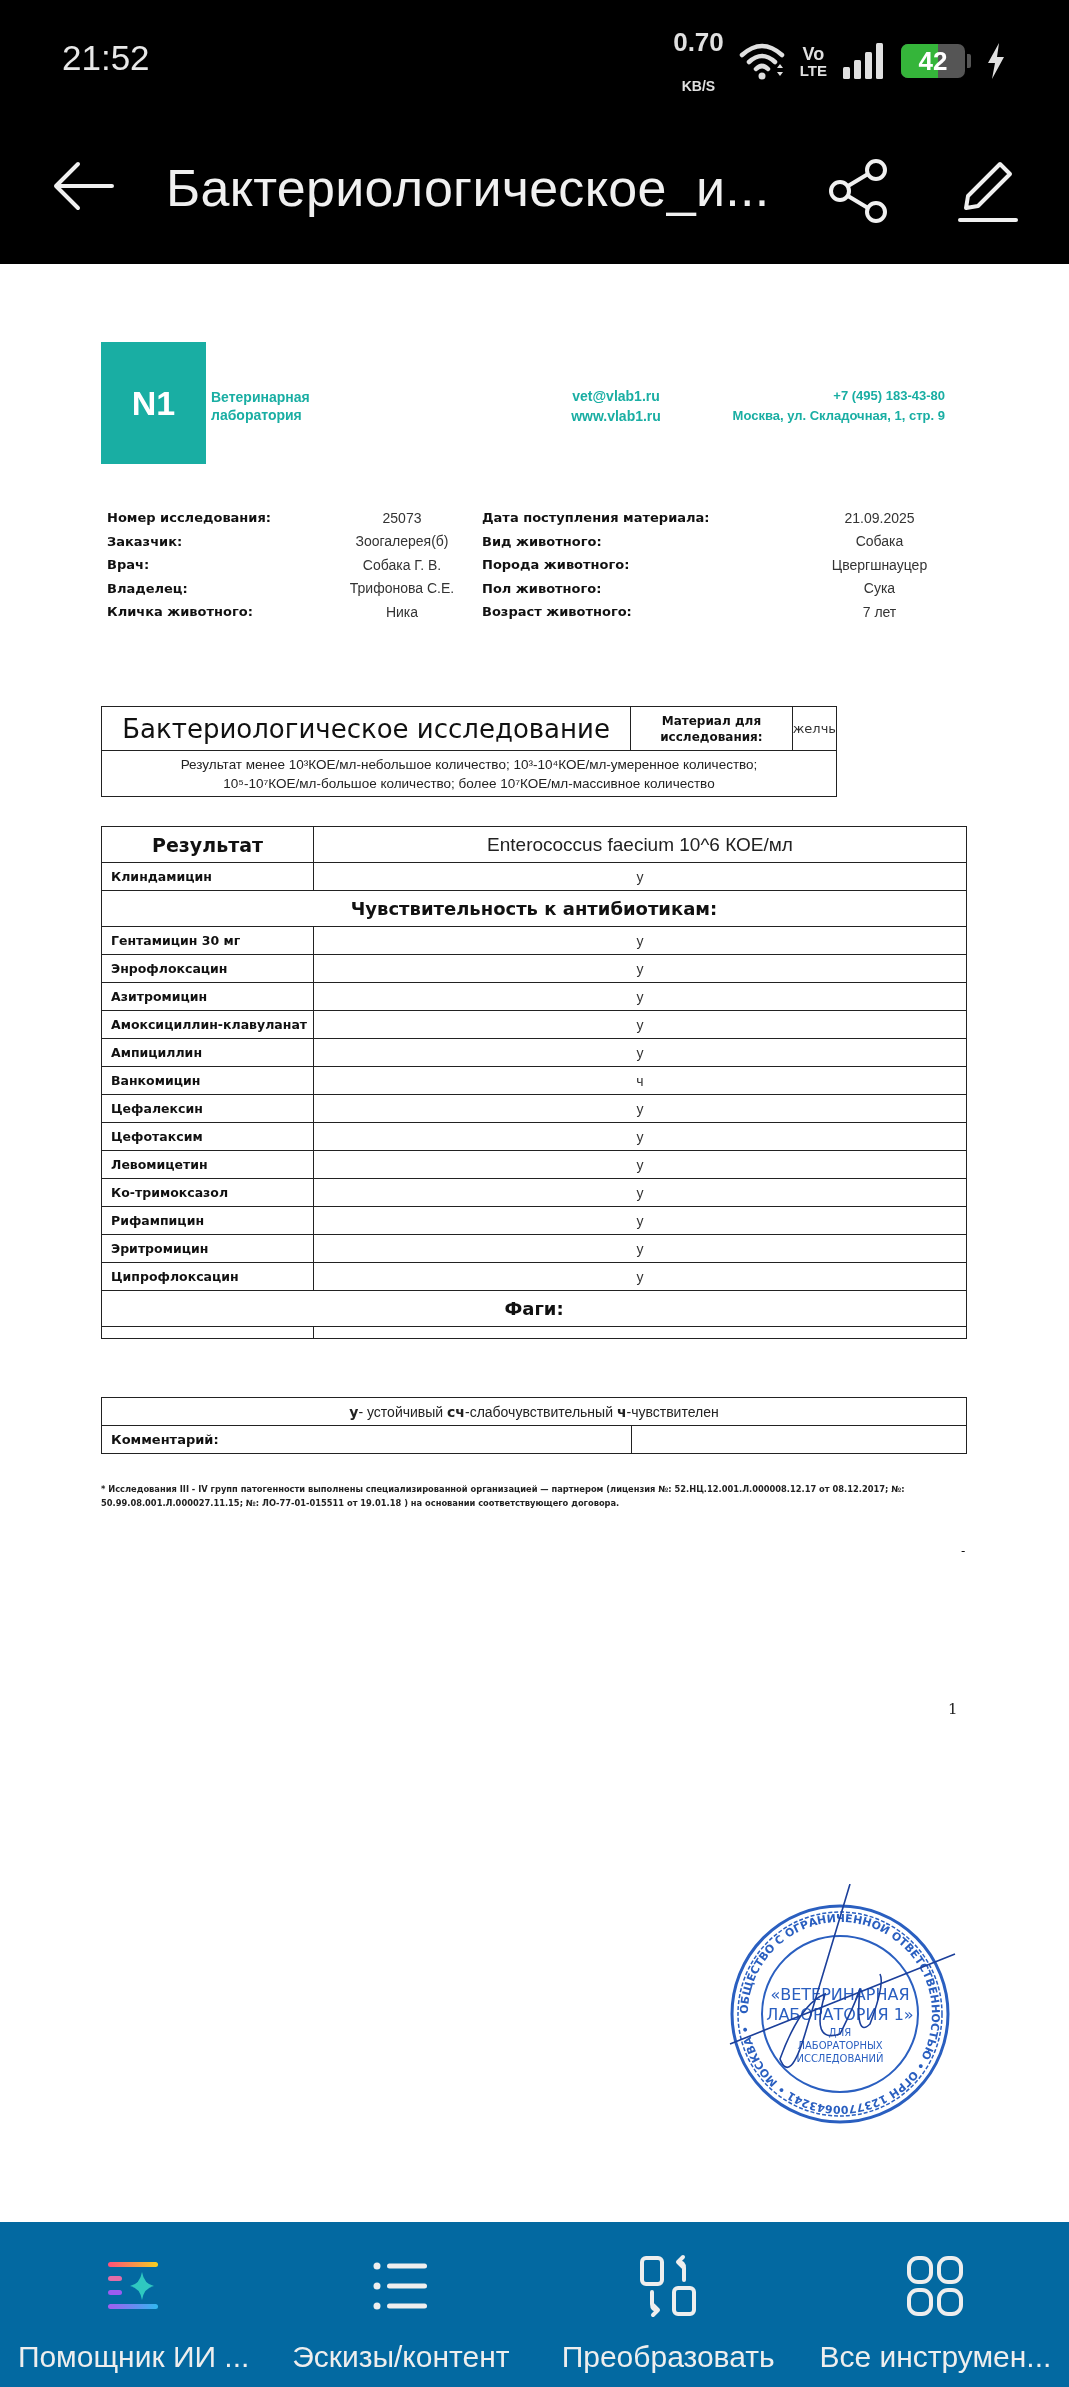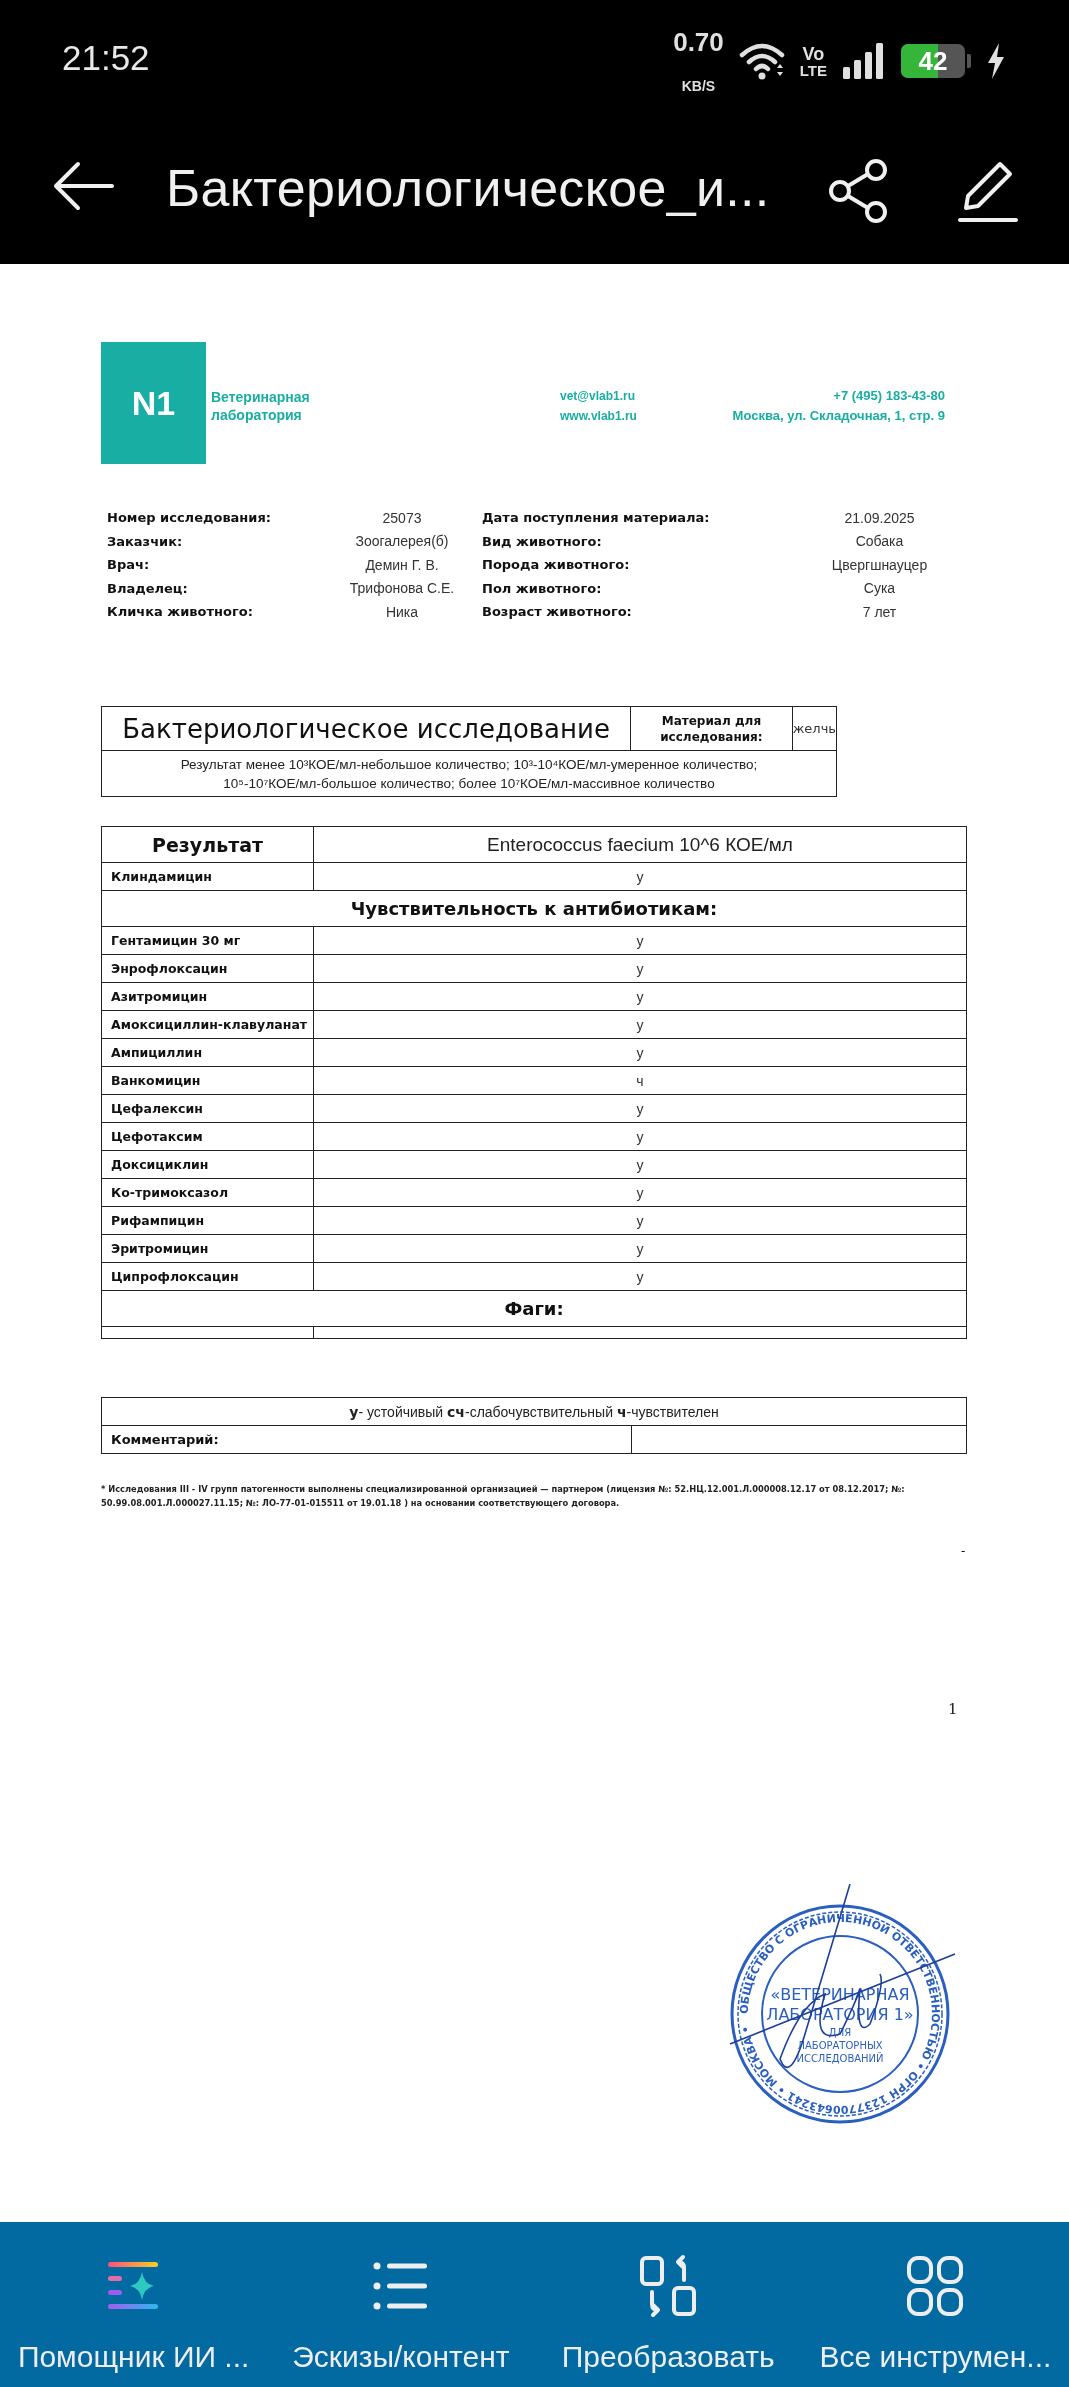--- a/index.html
+++ b/index.html
@@ -22,21 +22,21 @@
 
   .appbar-back { position: absolute; left: 48px; top: 156px; width: 70px; height: 60px; cursor: pointer; }
   .appbar-title { position: absolute; left: 166px; top: 158px; font-family: "Liberation Sans", sans-serif; font-size: 52px; color: #f0f0f0; white-space: nowrap; letter-spacing: 0.3px; }
   .appbar-share { position: absolute; left: 826px; top: 158px; width: 66px; height: 66px; cursor: pointer; }
   .appbar-edit { position: absolute; left: 952px; top: 156px; width: 70px; height: 70px; cursor: pointer; }
 
   
   .page { position: absolute; left: 0; top: 264px; width: 1069px; height: 1958px; background: #fff; }
   .logo-box { position: absolute; left: 101px; top: 78px; width: 105px; height: 122px; background: #19aea3; color: #fff; display: flex; align-items: center; justify-content: center; font-family: "Liberation Sans", sans-serif; font-weight: bold; font-size: 34px; }
   .logo-text { position: absolute; left: 211px; top: 124px; color: #19aea3; font-family: "Liberation Sans", sans-serif; font-weight: bold; font-size: 14px; line-height: 18px; }
-  .contact-left { position: absolute; left: 560px; top: 122px; width: 112px; text-align: left; color: #19aea3; font-family: "Liberation Sans", sans-serif; font-weight: bold; font-size: 12px; line-height: 20px; }
+  .contact-left { position: absolute; left: 560px; top: 122px; width: 112px; text-align: center; color: #19aea3; font-family: "Liberation Sans", sans-serif; font-weight: bold; font-size: 14px; line-height: 20px; }
   .contact-right { position: absolute; left: 690px; top: 122px; width: 255px; text-align: right; color: #19aea3; font-family: "Liberation Sans", sans-serif; font-weight: bold; font-size: 13px; line-height: 20px; }
 
   .info { position: absolute; left: 107px; top: 242px; width: 860px; font-size: 13px; }
   .info-row { display: flex; height: 23.5px; align-items: center; }
   .info-row .l1 { width: 235px; font-weight: bold; }
   .info-row .v1 { width: 120px; text-align: center; color: #333; font-family: "Liberation Sans", sans-serif; font-size: 14px; }
   .info-row .l2 { width: 330px; padding-left: 20px; font-weight: bold; }
   .info-row .v2 { width: 175px; text-align: center; color: #333; font-family: "Liberation Sans", sans-serif; font-size: 14px; }
 
   table { border-collapse: collapse; }
@@ -152,21 +152,21 @@
       <span class="v2">21.09.2025</span>
     </div>
     <div class="info-row">
       <span class="l1">Заказчик:</span>
       <span class="v1">Зоогалерея(б)</span>
       <span class="l2">Вид животного:</span>
       <span class="v2">Собака</span>
     </div>
     <div class="info-row">
       <span class="l1">Врач:</span>
-      <span class="v1">Демин Г. В.</span>
+      <span class="v1">Собака Г. В.</span>
       <span class="l2">Порода животного:</span>
       <span class="v2">Цвергшнауцер</span>
     </div>
     <div class="info-row">
       <span class="l1">Владелец:</span>
       <span class="v1">Трифонова С.Е.</span>
       <span class="l2">Пол животного:</span>
       <span class="v2">Сука</span>
     </div>
     <div class="info-row">
@@ -232,21 +232,21 @@
         </tr>
     <tr>
           <td class="ab-name">Цефалексин</td>
           <td class="ab-val">у</td>
         </tr>
     <tr>
           <td class="ab-name">Цефотаксим</td>
           <td class="ab-val">у</td>
         </tr>
     <tr>
-          <td class="ab-name">Доксициклин</td>
+          <td class="ab-name">Левомицетин</td>
           <td class="ab-val">у</td>
         </tr>
     <tr>
           <td class="ab-name">Ко-тримоксазол</td>
           <td class="ab-val">у</td>
         </tr>
     <tr>
           <td class="ab-name">Рифампицин</td>
           <td class="ab-val">у</td>
         </tr>

